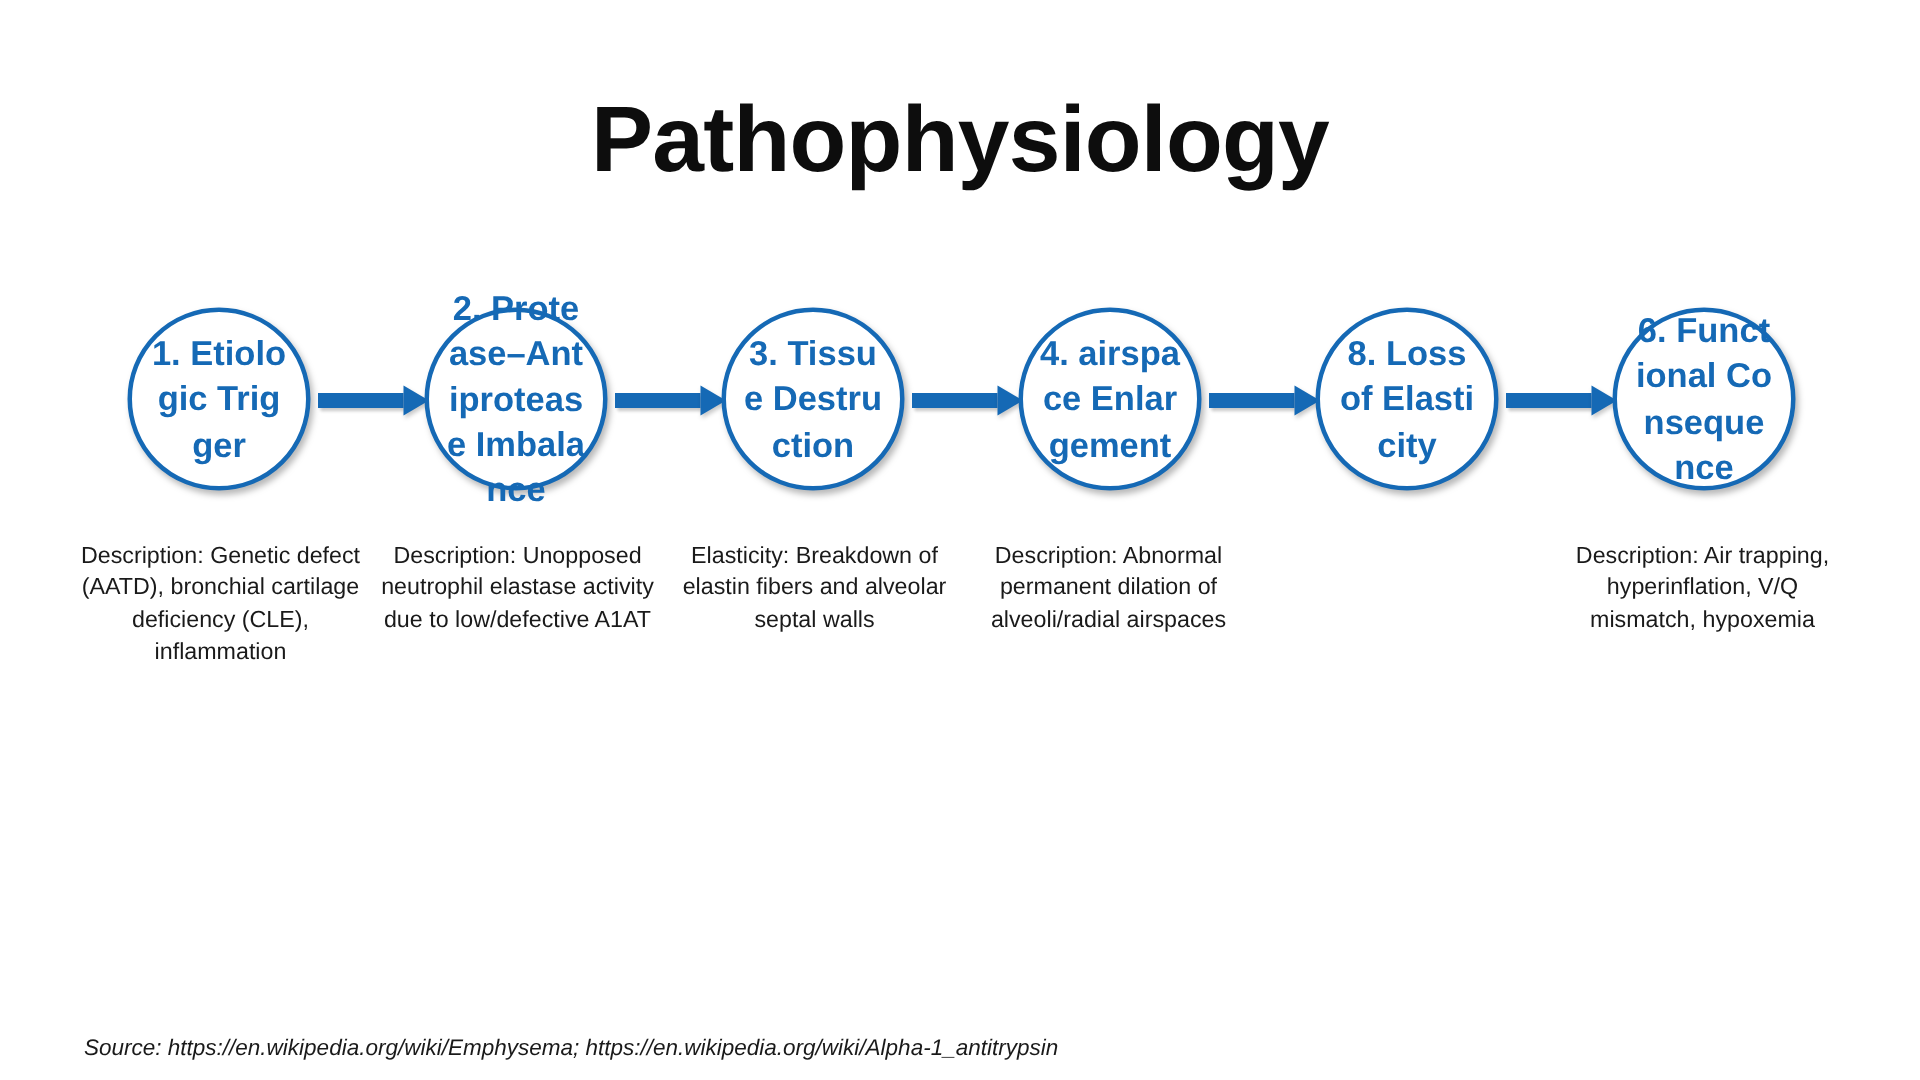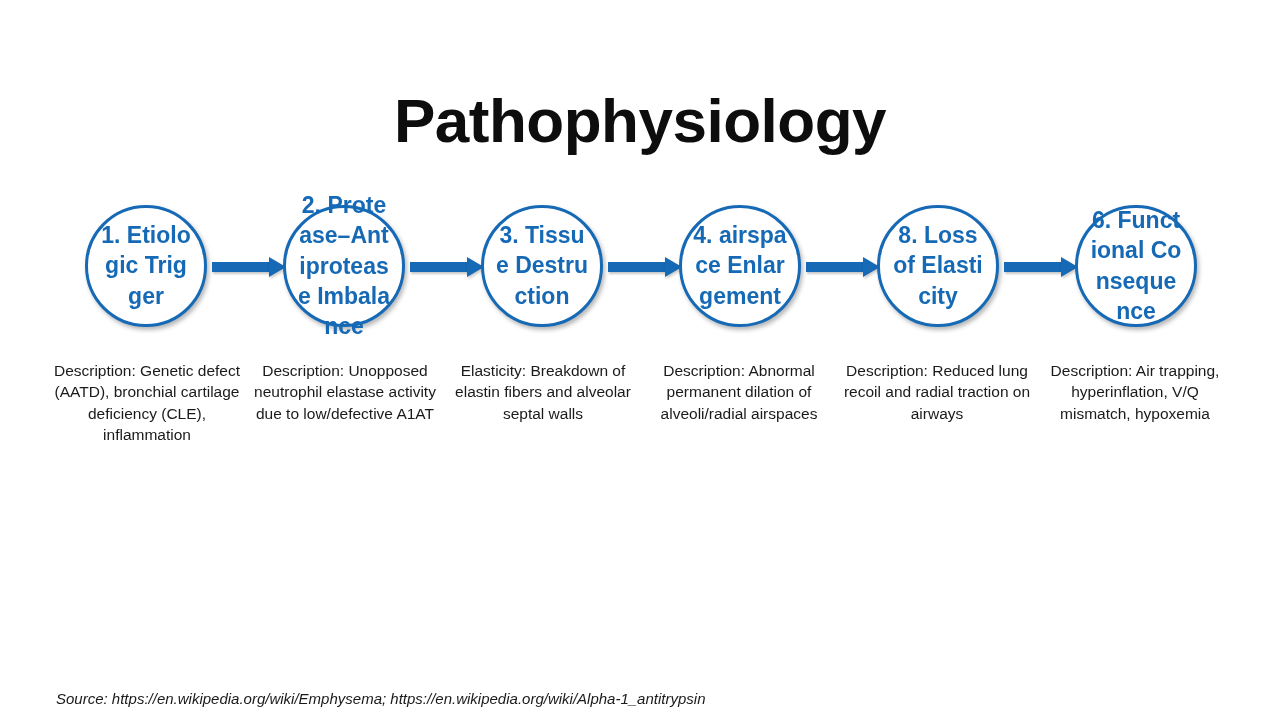--- a/index.html
+++ b/index.html
@@ -28,21 +28,20 @@
     top: 60px;
     left: 0;
     width: 1280px;
     text-align: center;
     font-size: 62px;
     font-weight: 700;
     color: #0d0d0d;
     letter-spacing: -0.5px;
     line-height: 1.1;
     white-space: nowrap;
-    margin-top: 27px;
   }
 
   
   #flow {
     position: absolute;
     top: 205px;
     left: 48px;
     width: 1184px;
     height: 122px;
   }
@@ -194,18 +193,17 @@
       <div class="node-circle"></div>
       <div class="node-label">6. Functional Consequence</div>
     </div>
 
   </div>
 
   <div class="desc" style="left:52px;  width:190px;">Description: Genetic defect (AATD), bronchial cartilage deficiency (CLE), inflammation</div>
   <div class="desc" style="left:250px; width:190px;">Description: Unopposed neutrophil elastase activity due to low/defective A1AT</div>
   <div class="desc" style="left:448px; width:190px;">Elasticity: Breakdown of elastin fibers and alveolar septal walls</div>
   <div class="desc" style="left:644px; width:190px;">Description: Abnormal permanent dilation of alveoli/radial airspaces</div>
-  <div class="desc" style="left:842px; width:190px;">Description: Reduced lung recoil and radial traction on airways</div>
   <div class="desc" style="left:1040px; width:190px;text-align:center;">Description: Air trapping, hyperinflation, V/Q mismatch, hypoxemia</div>
 
   <div id="source">Source: https://en.wikipedia.org/wiki/Emphysema; https://en.wikipedia.org/wiki/Alpha-1_antitrypsin</div>
 
 </div>
 
 </body></html>

